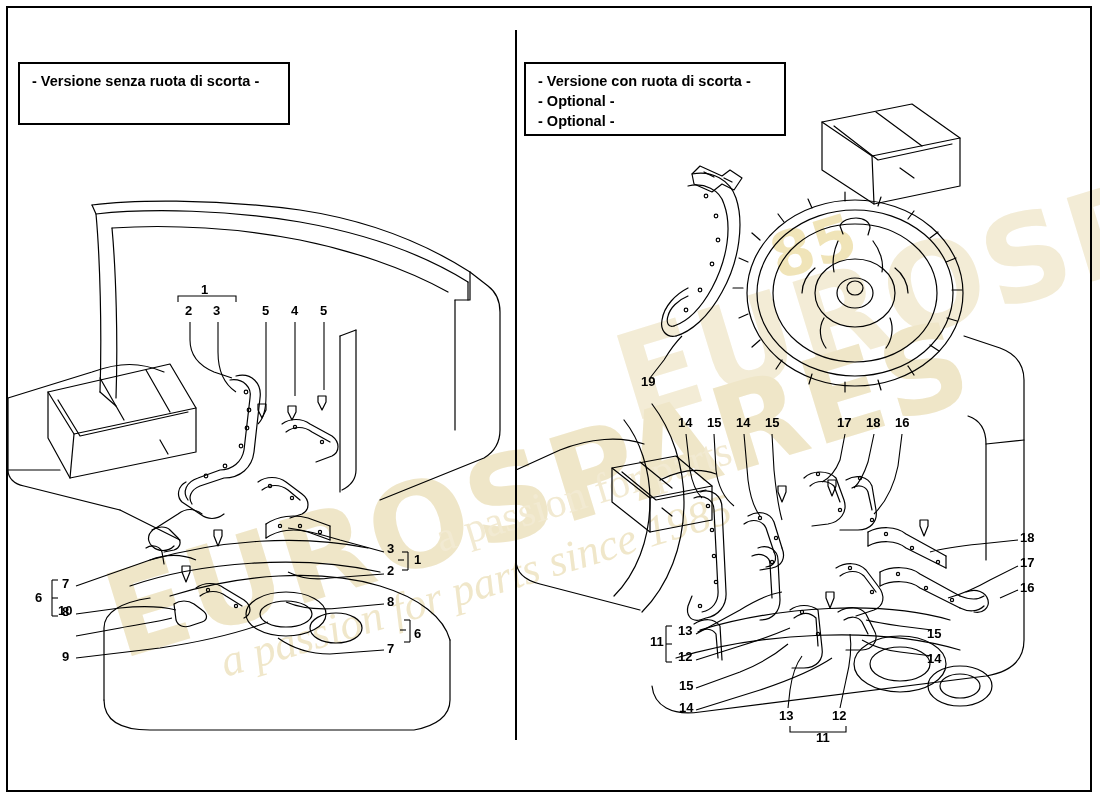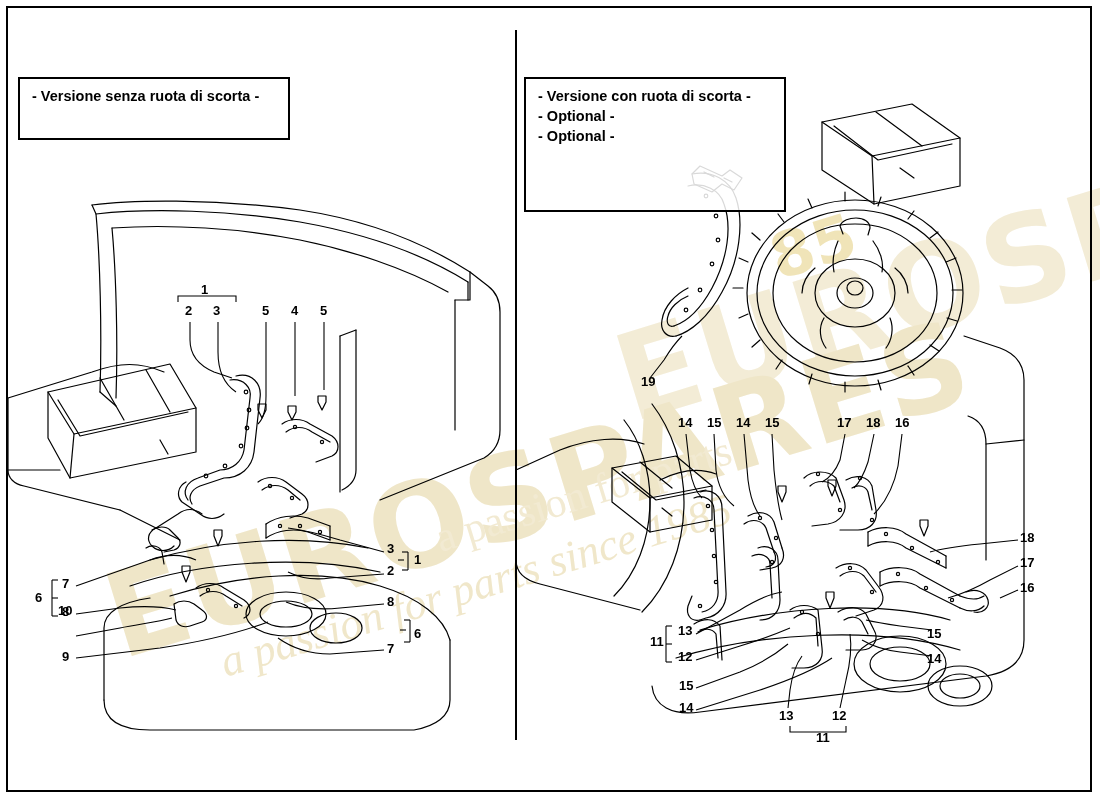--- a/index.html
+++ b/index.html
@@ -98,31 +98,30 @@
     white-space: nowrap;
     font-family: "DejaVu Sans", sans-serif;
   }
   
   .caption-box {
     position: absolute;
     border: 2px solid #000;
     background: rgba(255,255,255,0.85);
     padding: 7px 12px 9px 12px;
     box-sizing: border-box;
-    margin-top: 15px;
   }
   .caption-box div {
     font-size: 14.5px;
     font-weight: bold;
     color: #000;
     line-height: 20px;
     white-space: nowrap;
   }
   #caption-left { left: 18px; top: 62px; width: 272px; height: 63px; }
-  #caption-right { left: 524px; top: 62px; width: 262px; height: 135px; }
+  #caption-right { left: 524px; top: 62px; width: 262px; height: 74px; }
 
   
   .lbl {
     position: absolute;
     font-size: 13px;
     font-weight: bold;
     color: #000;
     line-height: 13px;
     white-space: nowrap;
   }

